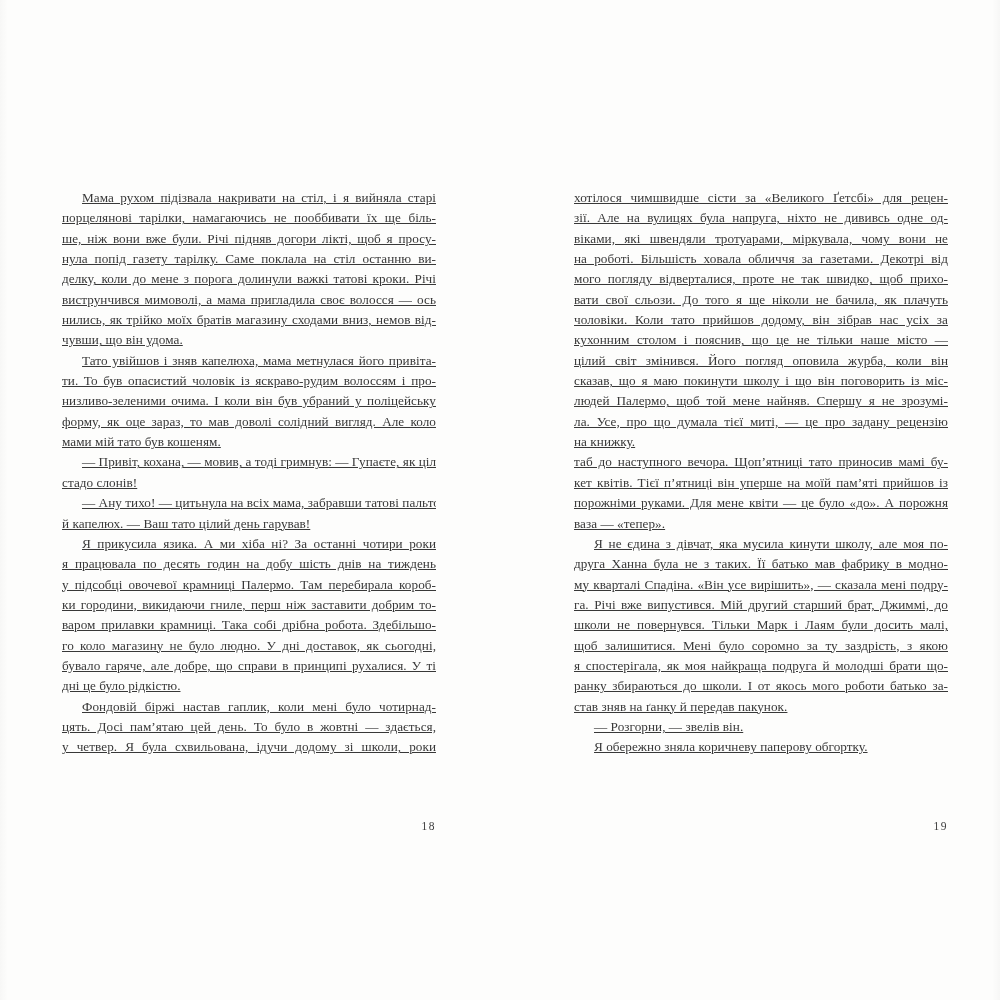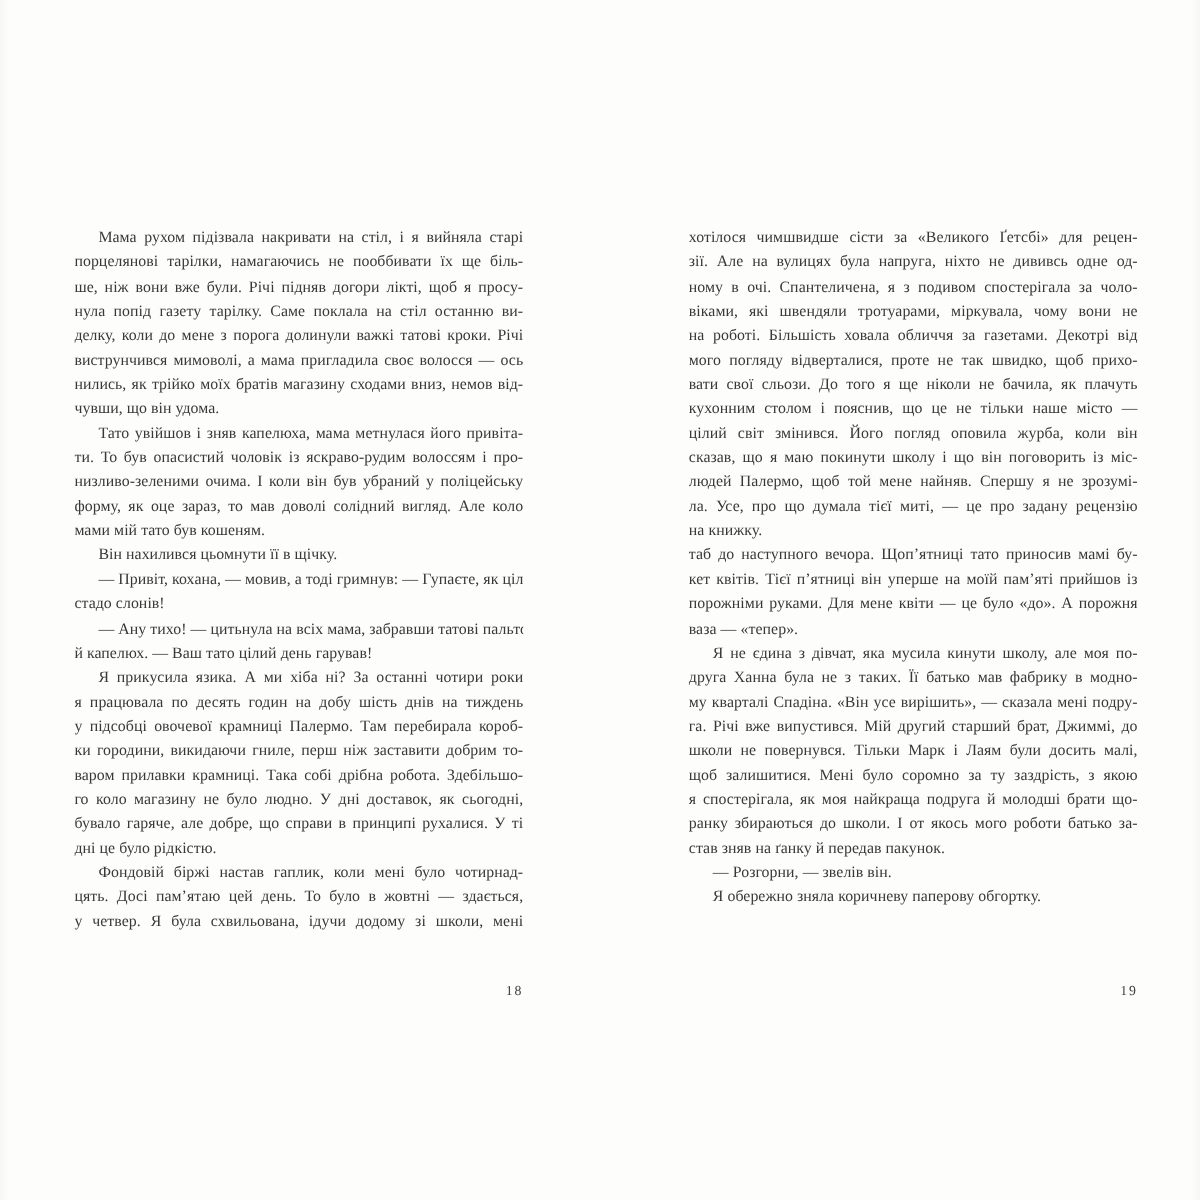--- a/index.html
+++ b/index.html
@@ -32,20 +32,21 @@
   .text-block.right { left: 574px; }
   .line {
     height: 20.35px;
     line-height: 20.35px;
     font-size: 13.2px;
     text-align: justify;
     text-align-last: justify;
     overflow: hidden;
     white-space: nowrap;
     letter-spacing: 0.05px;
+    text-decoration: underline;
   }
   .line.para-end {
     text-align-last: left;
   }
   .line.indent {
     text-indent: 20px;
   }
   .page-number {
     position: absolute;
     top: 820px;
@@ -70,46 +71,45 @@
       <div class="line">нула попід газету тарілку. Саме поклала на стіл останню ви-</div>
       <div class="line">делку, коли до мене з порога долинули важкі татові кроки. Річі</div>
       <div class="line">виструнчився мимоволі, а мама пригладила своє волосся — ось</div>
       <div class="line">нились, як трійко моїх братів магазину сходами вниз, немов від-</div>
       <div class="line para-end">чувши, що він удома.</div>
       <div class="line indent">Тато увійшов і зняв капелюха, мама метнулася його привіта-</div>
       <div class="line">ти. То був опасистий чоловік із яскраво-рудим волоссям і про-</div>
       <div class="line">низливо-зеленими очима. І коли він був убраний у поліцейську</div>
       <div class="line">форму, як оце зараз, то мав доволі солідний вигляд. Але коло</div>
       <div class="line para-end">мами мій тато був кошеням.</div>
-      <div class="line indent para-end">Він нахилився цьомнути її в щічку.</div>
       <div class="line indent">— Привіт, кохана, — мовив, а тоді гримнув: — Гупаєте, як ціле</div>
       <div class="line para-end">стадо слонів!</div>
       <div class="line indent">— Ану тихо! — цитьнула на всіх мама, забравши татові пальто</div>
       <div class="line para-end">й капелюх. — Ваш тато цілий день гарував!</div>
       <div class="line indent">Я прикусила язика. А ми хіба ні? За останні чотири роки</div>
       <div class="line">я працювала по десять годин на добу шість днів на тиждень</div>
       <div class="line">у підсобці овочевої крамниці Палермо. Там перебирала короб-</div>
       <div class="line">ки городини, викидаючи гниле, перш ніж заставити добрим то-</div>
       <div class="line">варом прилавки крамниці. Така собі дрібна робота. Здебільшо-</div>
       <div class="line">го коло магазину не було людно. У дні доставок, як сьогодні,</div>
       <div class="line">бувало гаряче, але добре, що справи в принципі рухалися. У ті</div>
       <div class="line para-end">дні це було рідкістю.</div>
       <div class="line indent">Фондовій біржі настав гаплик, коли мені було чотирнад-</div>
       <div class="line">цять. Досі пам’ятаю цей день. То було в жовтні — здається,</div>
-      <div class="line">у четвер. Я була схвильована, ідучи додому зі школи, мені</div>
+      <div class="line">у четвер. Я була схвильована, ідучи додому зі школи, роки</div>
     </div>
 
   <div class="text-block right">
       <div class="line">хотілося чимшвидше сісти за «Великого Ґетсбі» для рецен-</div>
       <div class="line">зії. Але на вулицях була напруга, ніхто не дививсь одне од-</div>
-      <div class="line">ному в очі. Спантеличена, я з подивом спостерігала за чоло-</div>
       <div class="line">віками, які швендяли тротуарами, міркувала, чому вони не</div>
       <div class="line">на роботі. Більшість ховала обличчя за газетами. Декотрі від</div>
       <div class="line">мого погляду відверталися, проте не так швидко, щоб прихо-</div>
       <div class="line">вати свої сльози. До того я ще ніколи не бачила, як плачуть</div>
+      <div class="line">чоловіки. Коли тато прийшов додому, він зібрав нас усіх за</div>
       <div class="line">кухонним столом і пояснив, що це не тільки наше місто —</div>
       <div class="line">цілий світ змінився. Його погляд оповила журба, коли він</div>
       <div class="line">сказав, що я маю покинути школу і що він поговорить із міс-</div>
       <div class="line">людей Палермо, щоб той мене найняв. Спершу я не зрозумі-</div>
       <div class="line">ла. Усе, про що думала тієї миті, — це про задану рецензію</div>
       <div class="line para-end">на книжку.</div>
       <div class="line">таб до наступного вечора. Щоп’ятниці тато приносив мамі бу-</div>
       <div class="line">кет квітів. Тієї п’ятниці він уперше на моїй пам’яті прийшов із</div>
       <div class="line">порожніми руками. Для мене квіти — це було «до». А порожня</div>
       <div class="line para-end">ваза — «тепер».</div>

